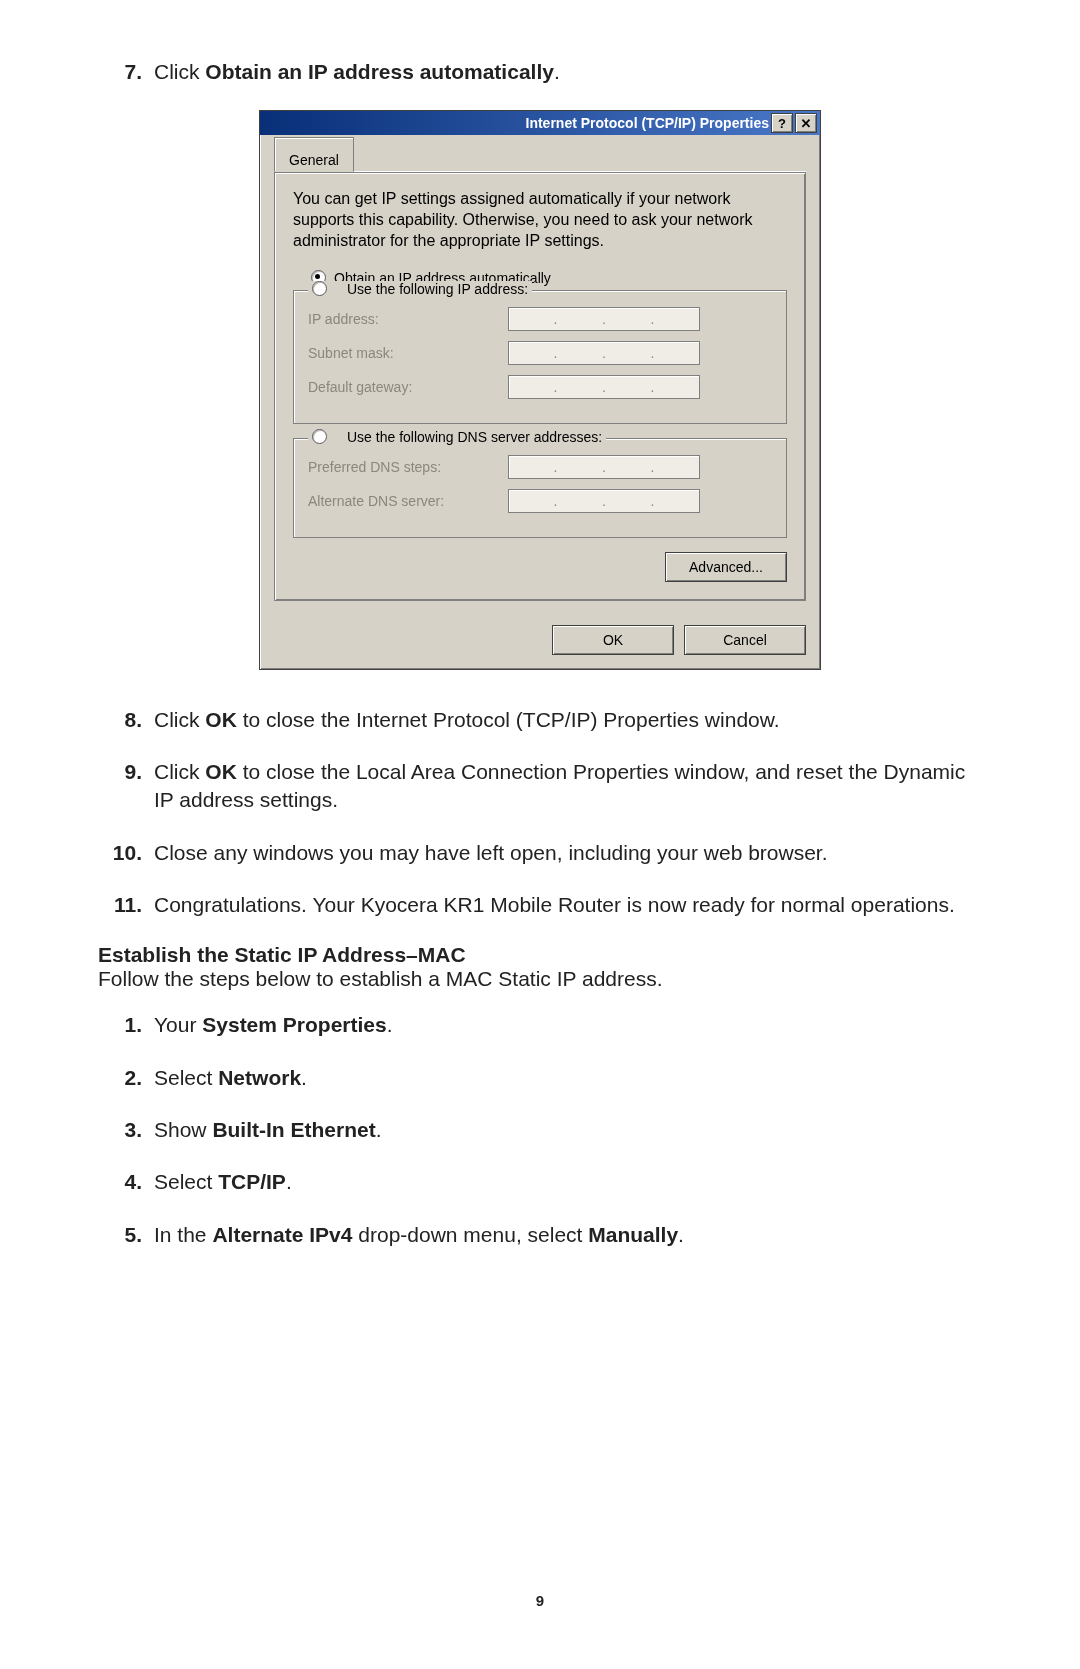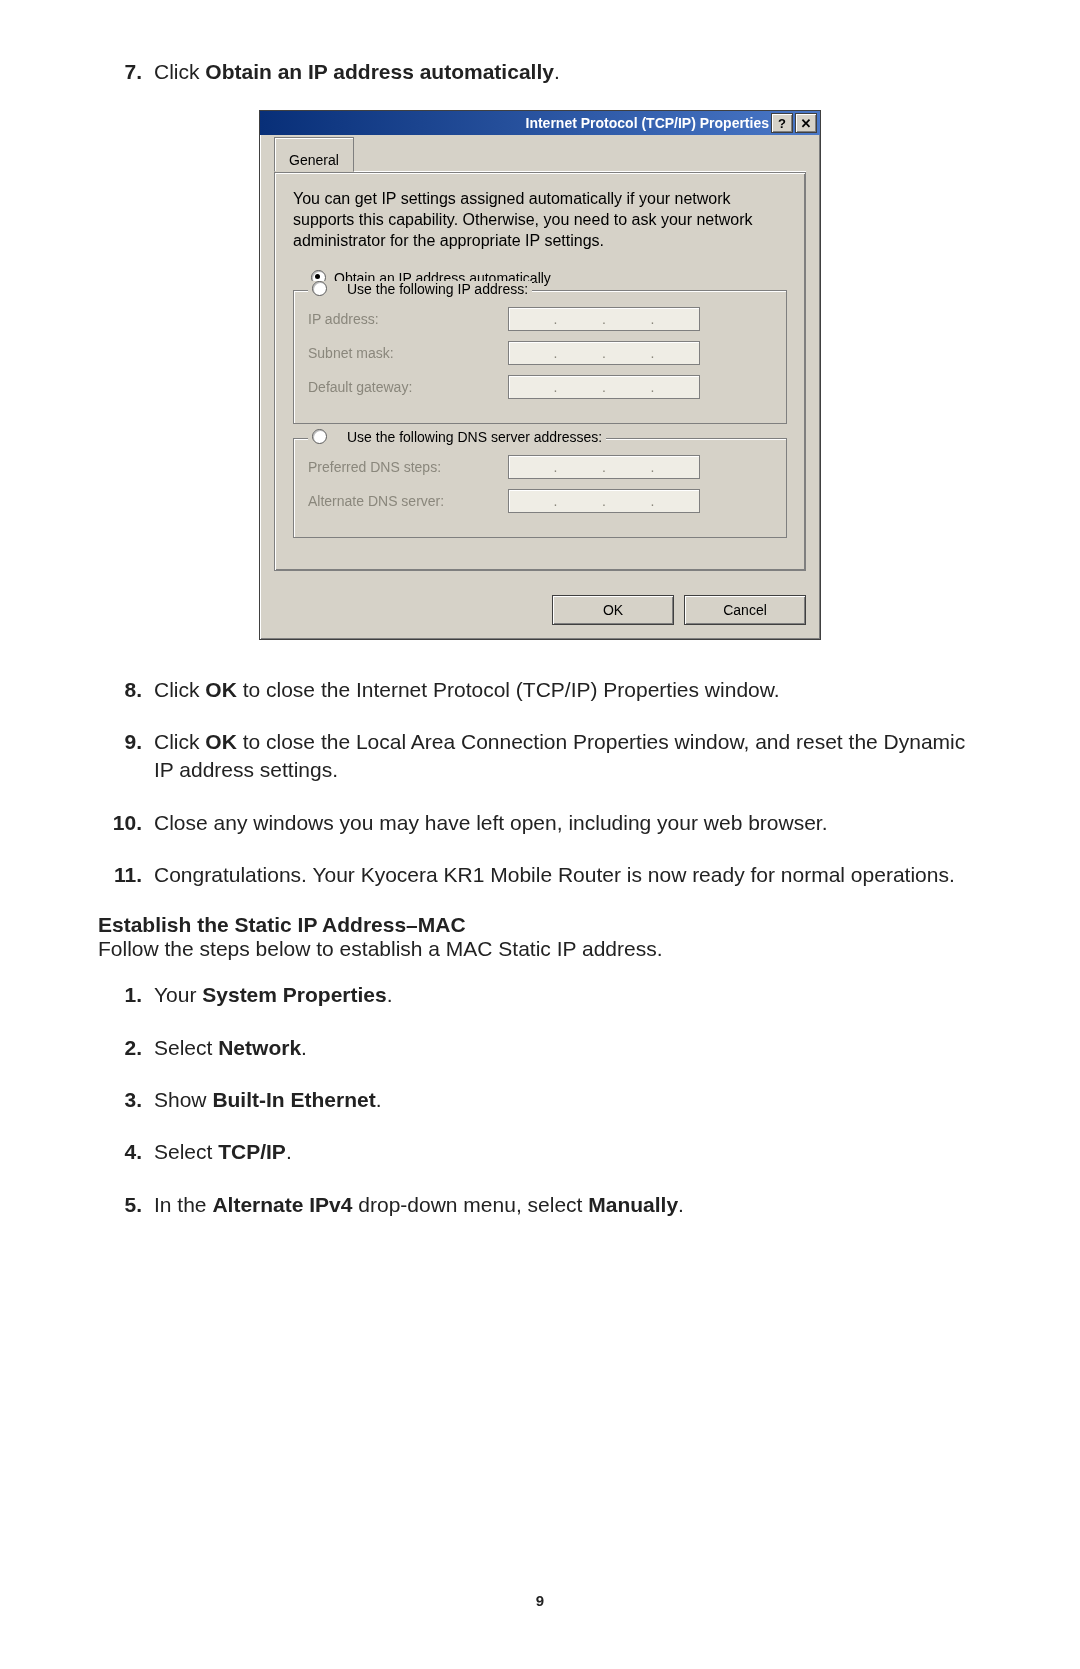--- a/index.html
+++ b/index.html
@@ -352,20 +352,23 @@
               <span class="field-label">Alternate DNS server:</span>
               <span class="ip-field">
                   <span class="ip-dot">.</span>
                   <span class="ip-dot">.</span>
                   <span class="ip-dot">.</span>
                 </span>
             </div>
           </div>
         </div>
 
+        <div class="adv-row">
+          <span class="btn">Advanced...</span>
+        </div>
 
       </div>
 
     </div>
 
     <div class="dlg-footer">
       <span class="btn">OK</span>
       <span class="btn">Cancel</span>
     </div>
 

